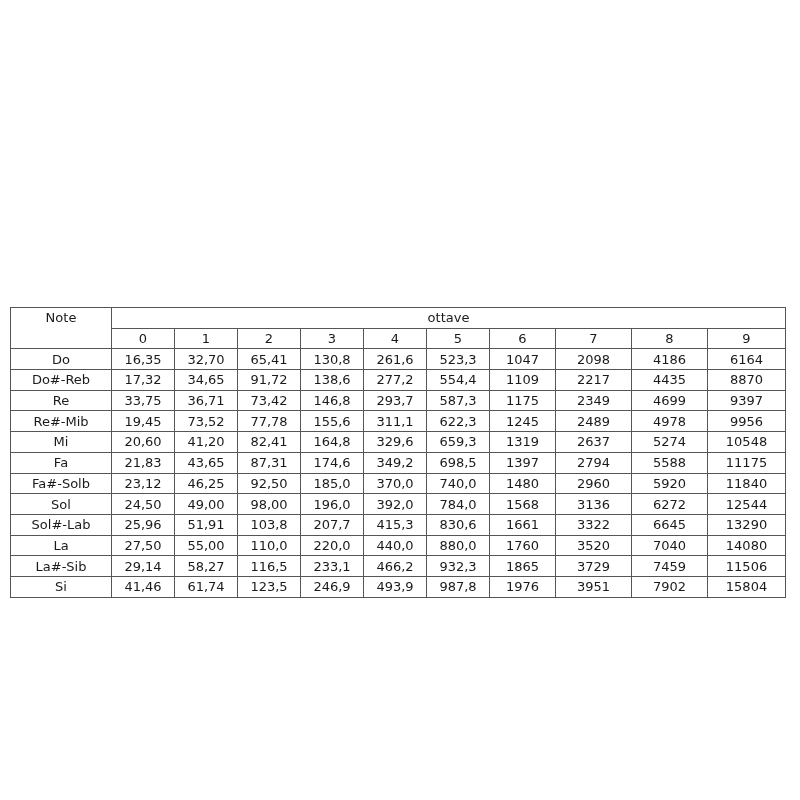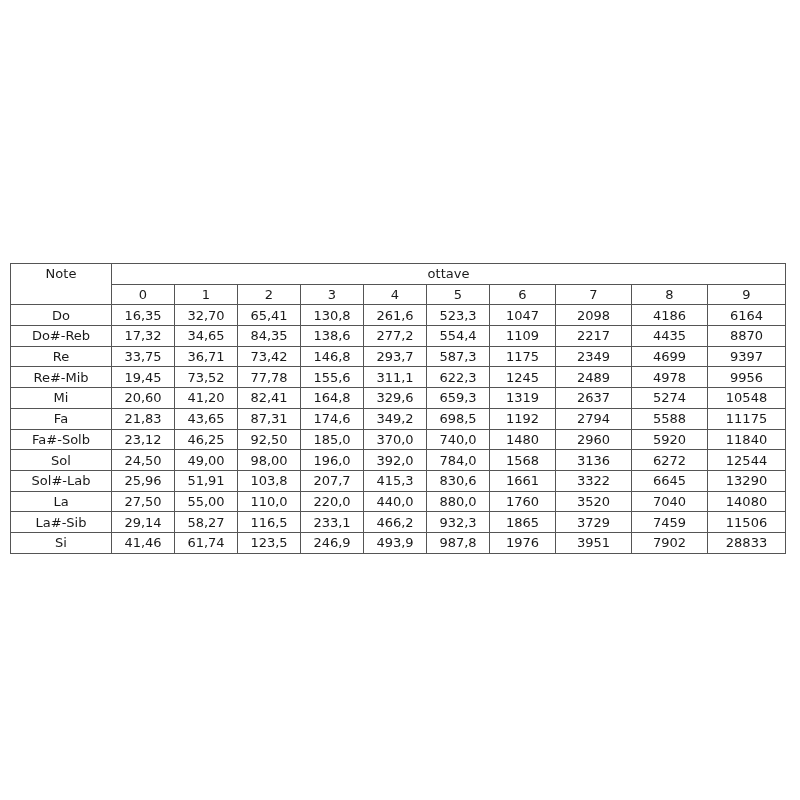--- a/index.html
+++ b/index.html
@@ -16,20 +16,21 @@
   }
   .table-wrap {
     position: absolute;
     left: 10px;
     top: 263px;
   }
   table.freq {
     border-collapse: collapse;
     table-layout: fixed;
     width: 775px;
+    margin-top: 44px;
   }
   table.freq tr {
     height: 20.7px;
   }
   table.freq th,
   table.freq td {
     border: 1px solid #555555;
     padding: 0;
     margin: 0;
     text-align: center;
@@ -93,21 +94,21 @@
           <td>523,3</td>
           <td>1047</td>
           <td>2098</td>
           <td>4186</td>
           <td>6164</td>
         </tr>
         <tr>
           <td>Do#-Reb</td>
           <td>17,32</td>
           <td>34,65</td>
-          <td>84,35</td>
+          <td>91,72</td>
           <td>138,6</td>
           <td>277,2</td>
           <td>554,4</td>
           <td>1109</td>
           <td>2217</td>
           <td>4435</td>
           <td>8870</td>
         </tr>
         <tr>
           <td>Re</td>
@@ -149,21 +150,21 @@
           <td>10548</td>
         </tr>
         <tr>
           <td>Fa</td>
           <td>21,83</td>
           <td>43,65</td>
           <td>87,31</td>
           <td>174,6</td>
           <td>349,2</td>
           <td>698,5</td>
-          <td>1192</td>
+          <td>1397</td>
           <td>2794</td>
           <td>5588</td>
           <td>11175</td>
         </tr>
         <tr>
           <td>Fa#-Solb</td>
           <td>23,12</td>
           <td>46,25</td>
           <td>92,50</td>
           <td>185,0</td>
@@ -230,17 +231,17 @@
           <td>Si</td>
           <td>41,46</td>
           <td>61,74</td>
           <td>123,5</td>
           <td>246,9</td>
           <td>493,9</td>
           <td>987,8</td>
           <td>1976</td>
           <td>3951</td>
           <td>7902</td>
-          <td>28833</td>
+          <td>15804</td>
         </tr>
       </tbody>
   </table>
 </div>
 
 </body></html>

